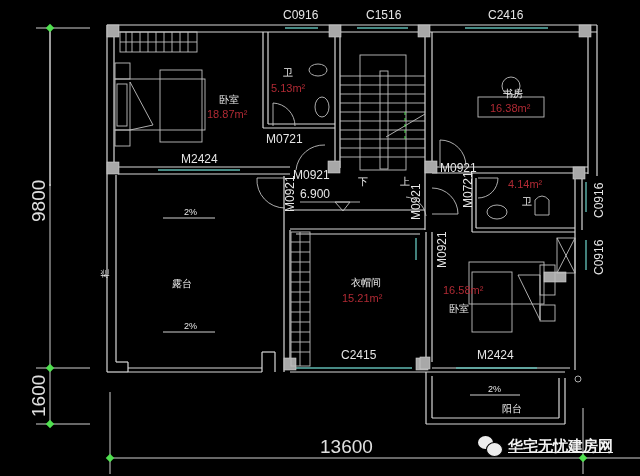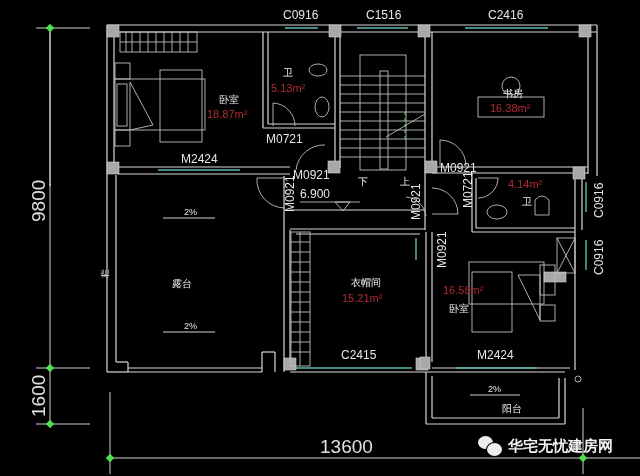--- a/index.html
+++ b/index.html
@@ -10,21 +10,21 @@
   .col{fill:#a8a8a8;stroke:#d0d0d0;stroke-width:0.6;}
   .win{stroke:#5fb8b0;stroke-width:1.4;fill:none;}
   .dim{stroke:#cfcfcf;stroke-width:1;fill:none;}
   .tick{fill:#4fe04f;}
   .lbl{fill:#e6e6e6;font-family:"Liberation Sans",sans-serif;font-size:12px;}
   .lblv{fill:#e6e6e6;font-family:"Liberation Sans",sans-serif;font-size:12px;}
   .area{fill:#b02a34;font-family:"Liberation Sans",sans-serif;font-size:11px;}
   .room{fill:#f0f0f0;font-family:"DejaVu Sans",sans-serif;font-size:10px;}
   .dimtxt{fill:#e0e0e0;font-family:"Liberation Sans",sans-serif;font-size:19px;}
   .small{fill:#e6e6e6;font-family:"Liberation Sans",sans-serif;font-size:9px;}
-  .wm{position:absolute;left:478px;top:436px;color:#f2f2f2;font-size:15px;font-weight:bold;font-family:"DejaVu Sans",sans-serif;display:flex;align-items:center;gap:6px;}
+  .wm{position:absolute;left:478px;top:436px;color:#f2f2f2;font-size:15px;font-weight:bold;font-family:"DejaVu Sans",sans-serif;display:flex;align-items:center;gap:6px;text-decoration:underline;}
   .wm .ico{width:24px;height:20px;position:relative;}
   .wm .b1{position:absolute;left:0;top:0;width:15px;height:13px;background:#eee;border-radius:50%;}
   .wm .b2{position:absolute;left:8px;top:6px;width:15px;height:13px;background:#eee;border-radius:50%;border:1px solid #000;}
 </style>
 </head>
 <body>
 
 <svg width="640" height="476" viewBox="0 0 640 476">
 
   <g>

